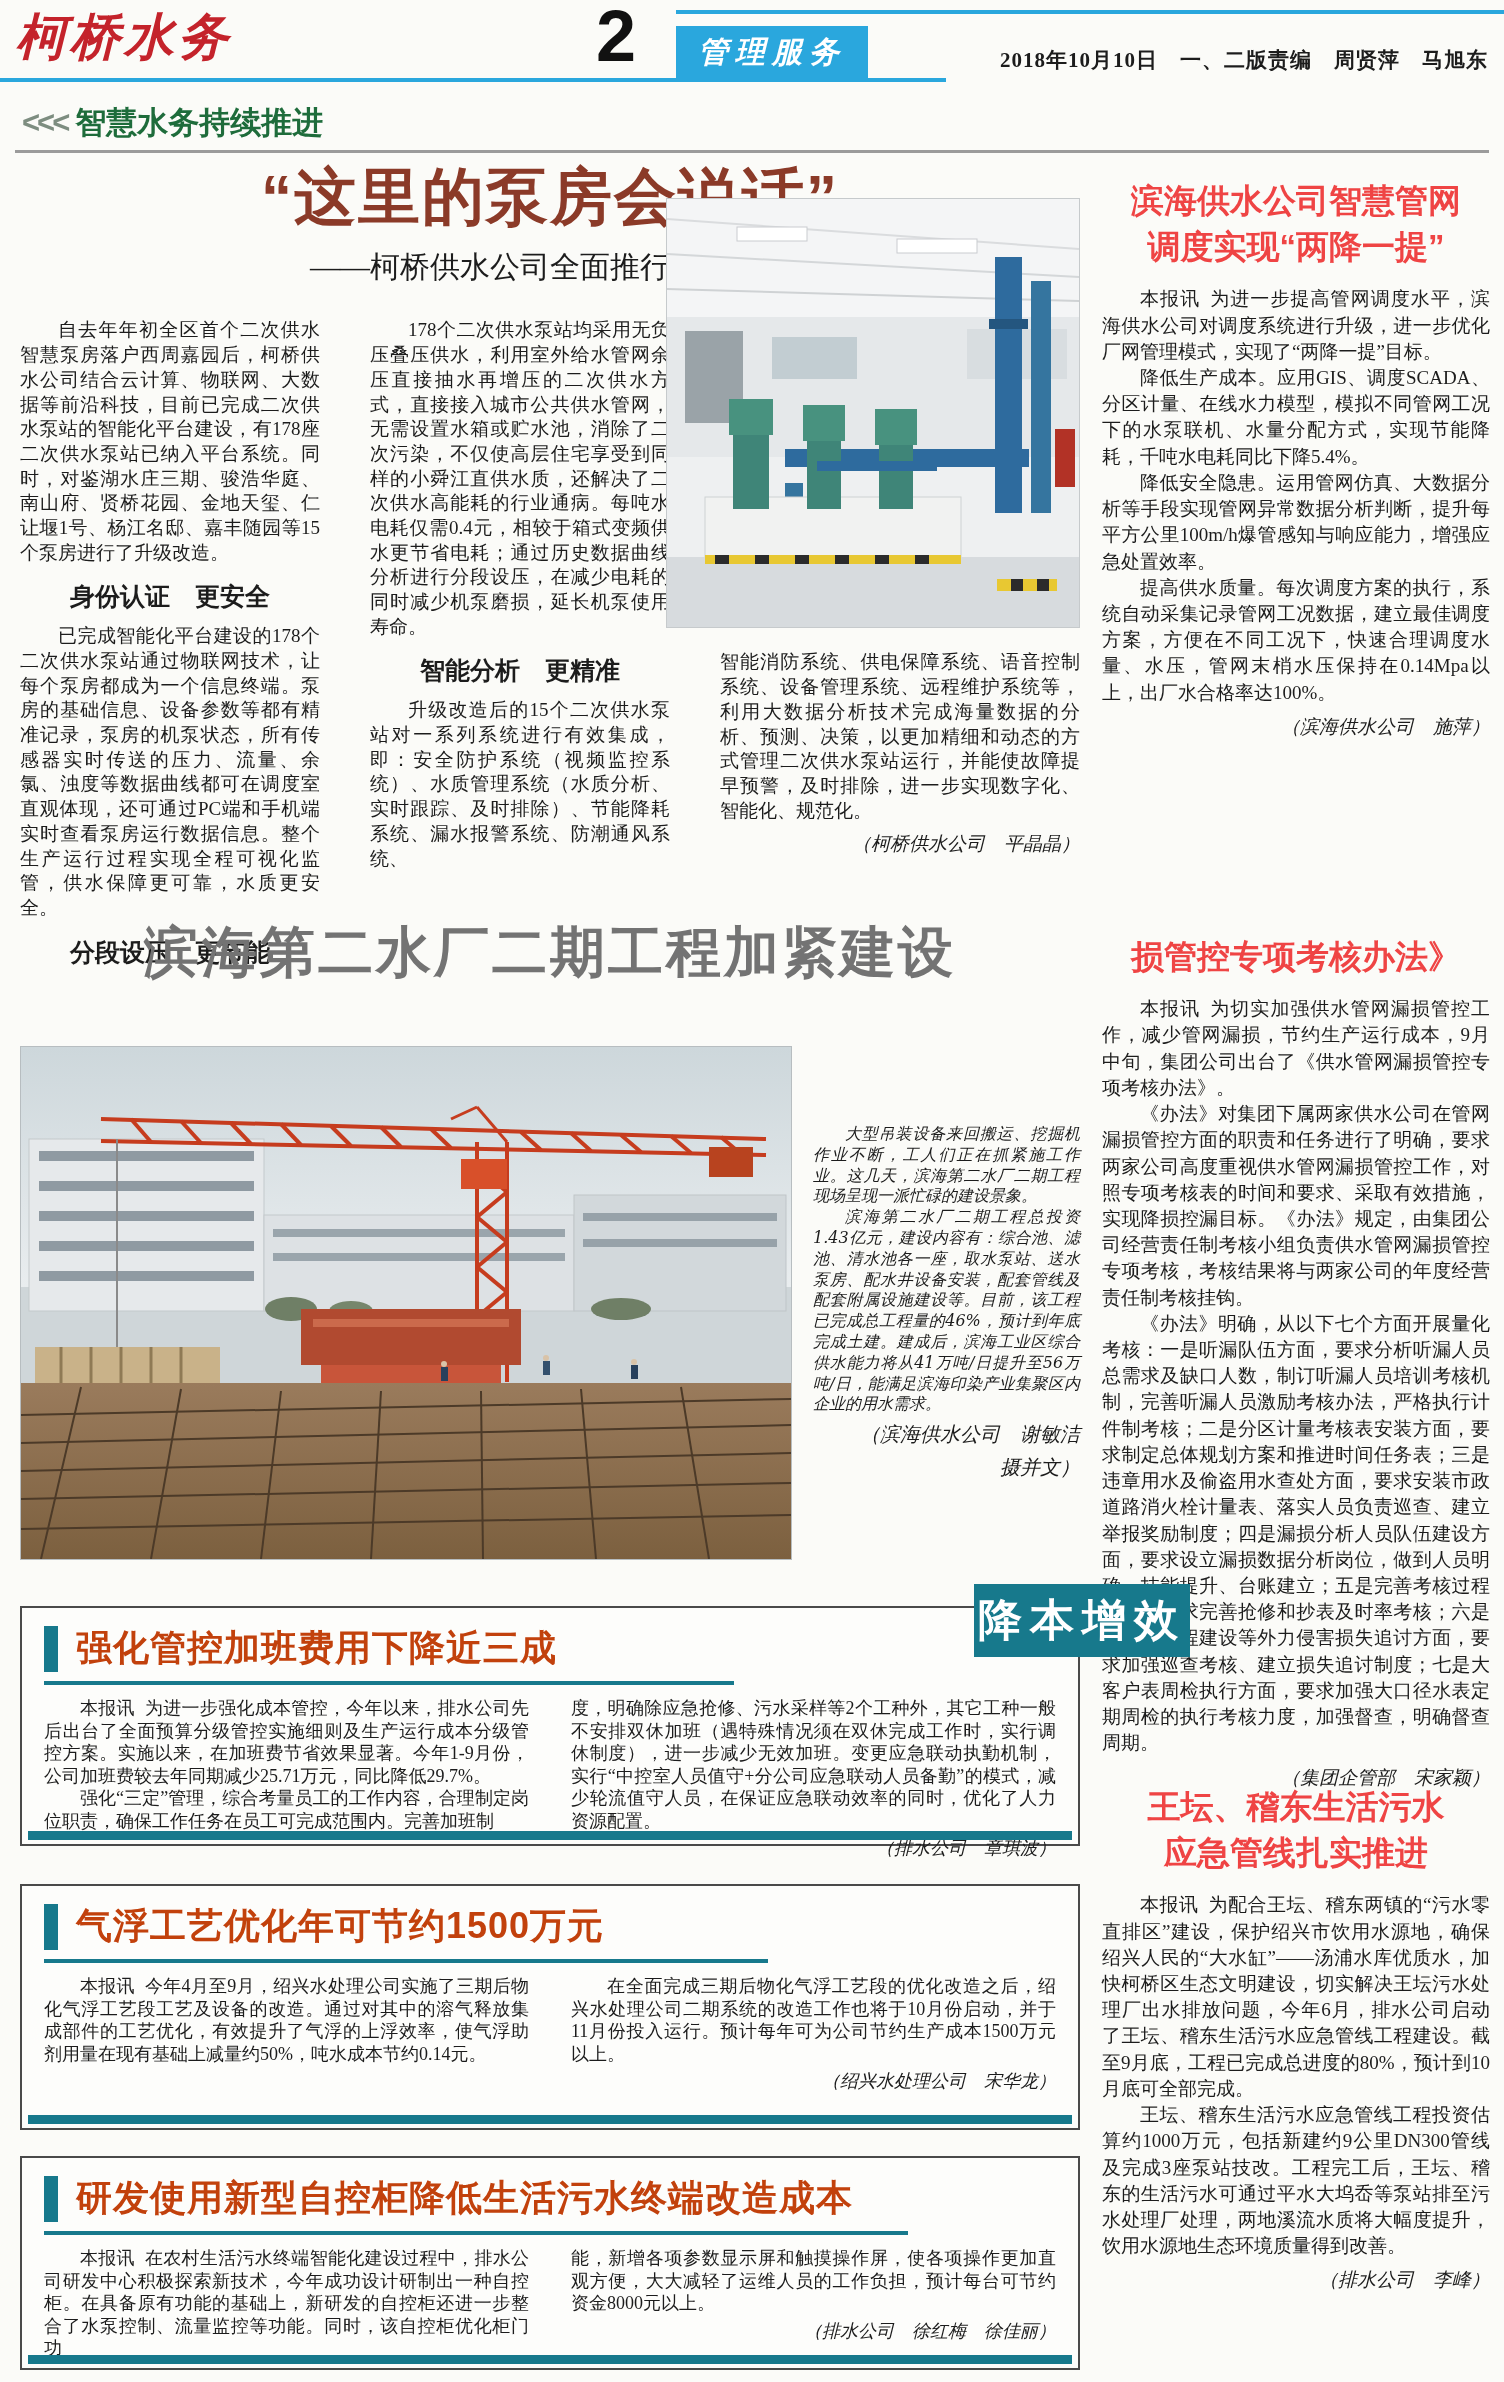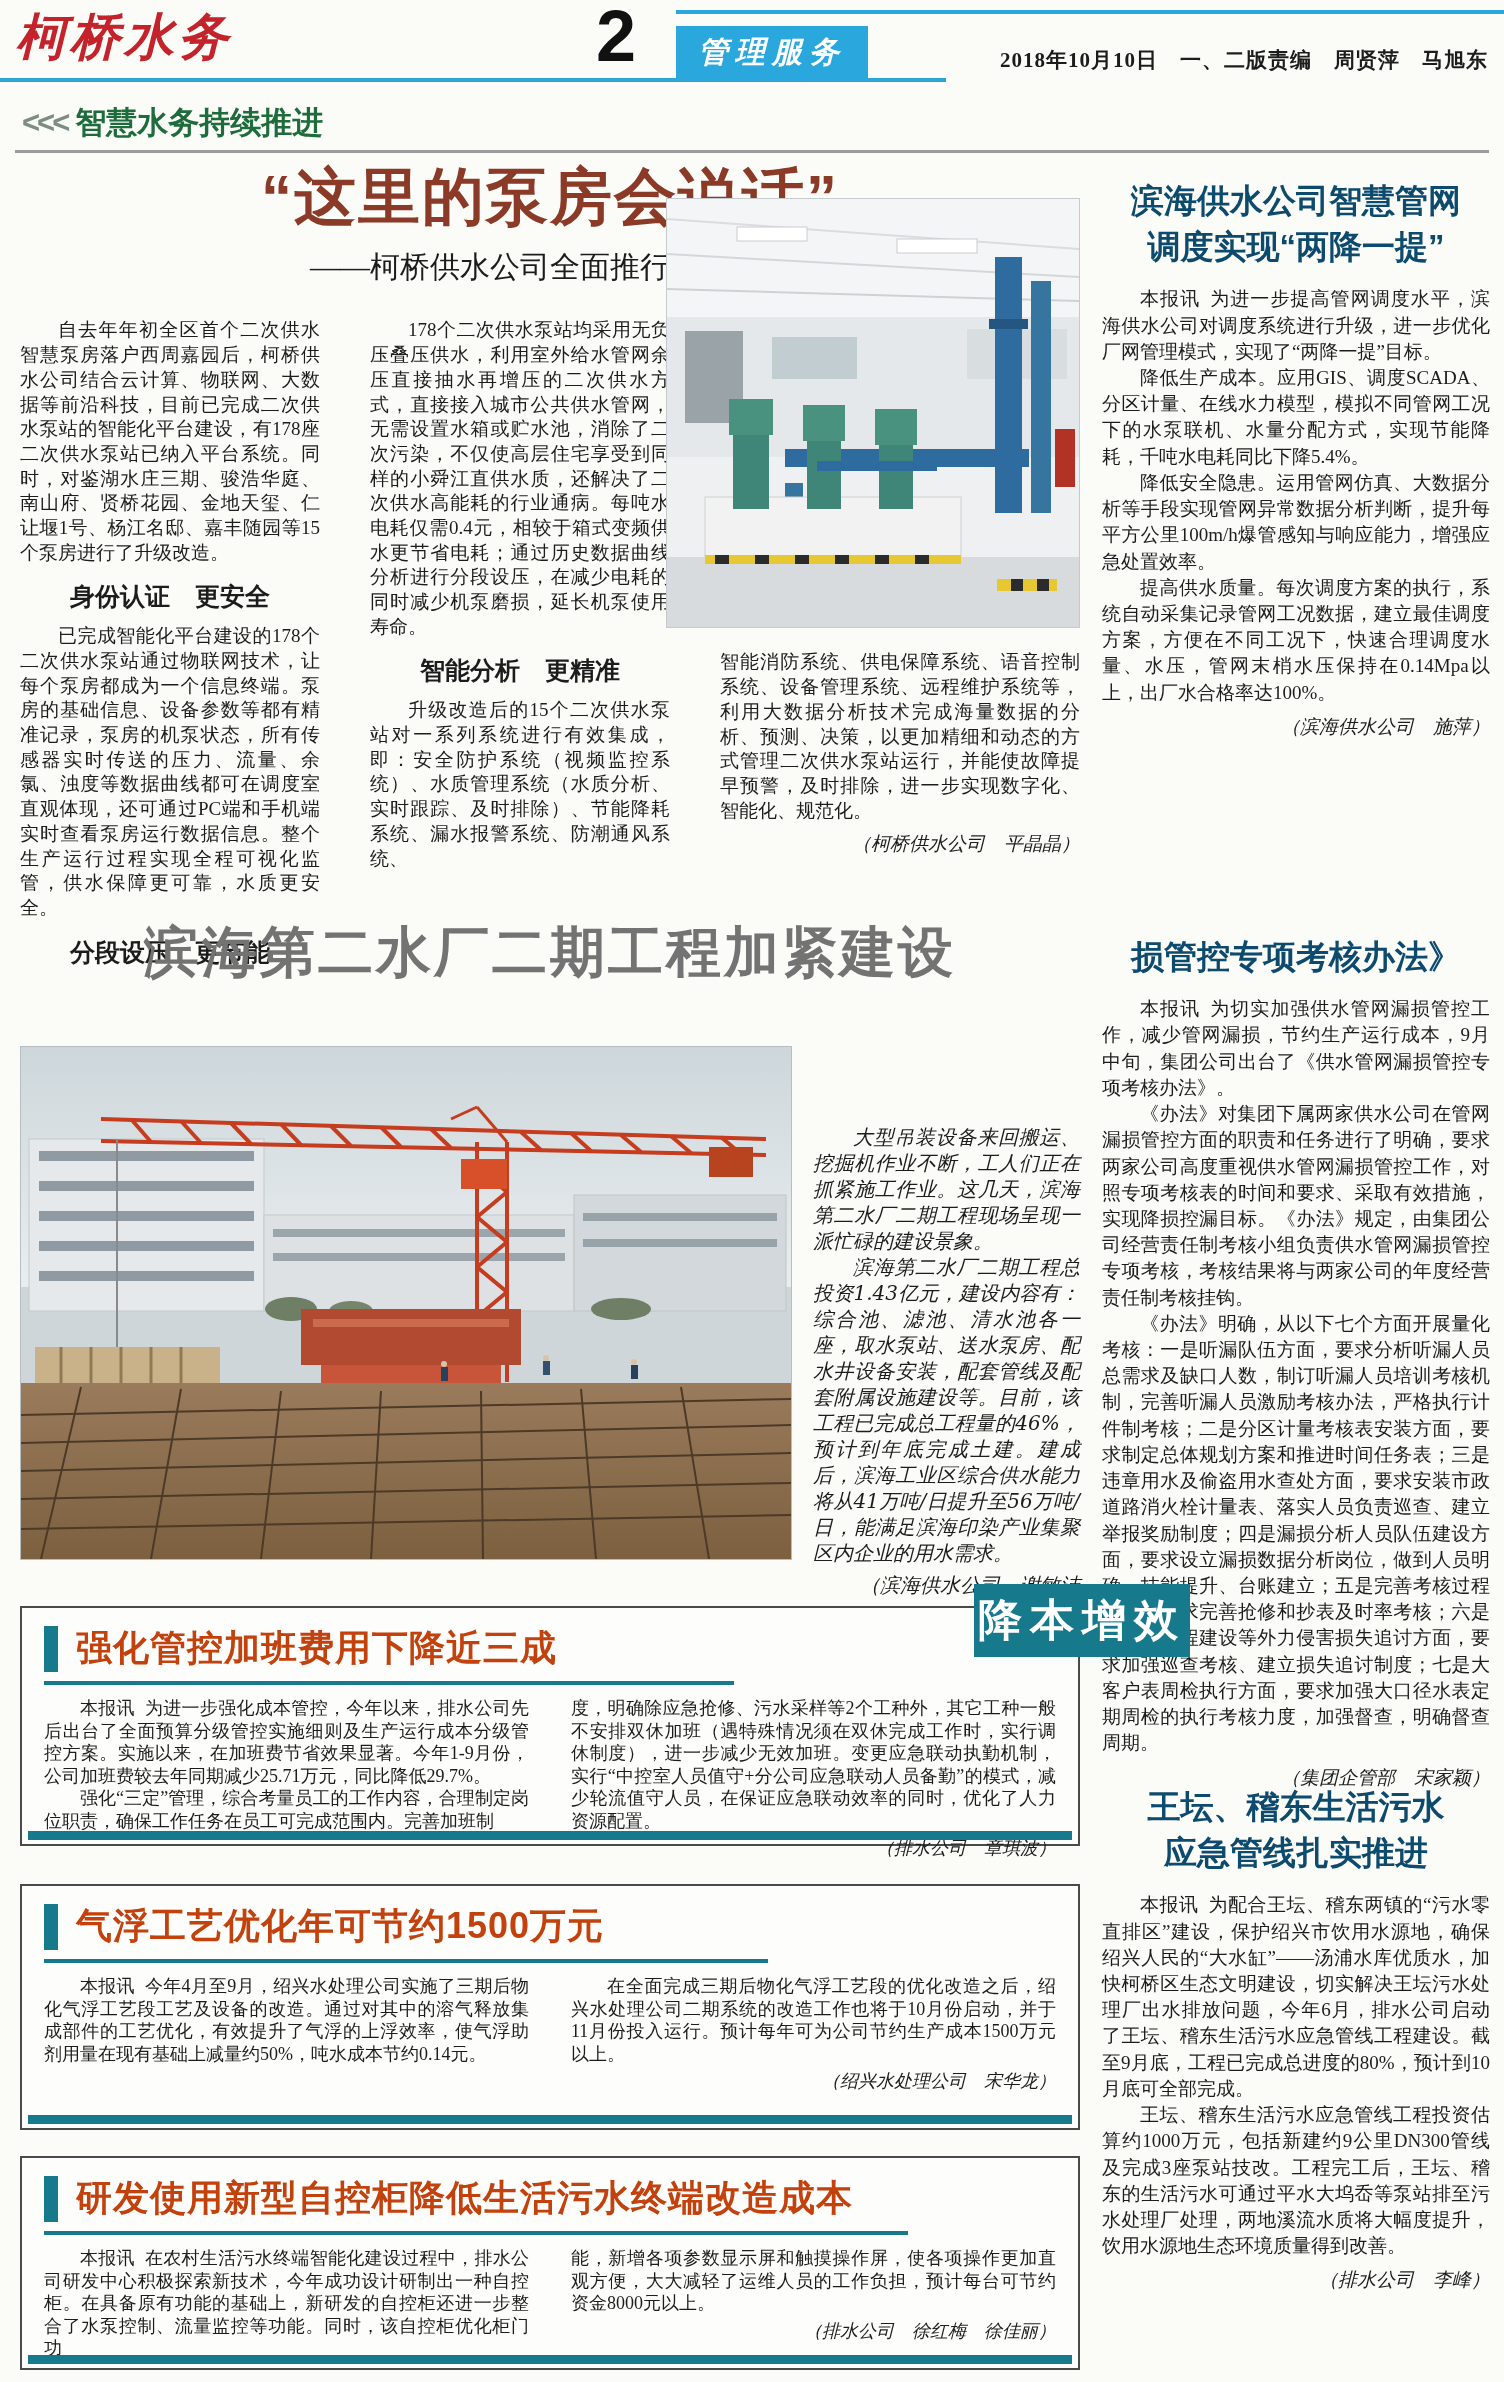--- a/index.html
+++ b/index.html
@@ -52,32 +52,32 @@
     background:#e8eaec;border:1px solid #c6cacc;}
   .colC-spacer{height:332px;}
   .byline{text-align:right;font-style:italic;font-size:19px;margin-top:8px;
     font-family:"DejaVu Serif", serif;}
 
   
   #right-col{left:1102px;top:162px;width:388px;height:2160px;}
   .r-article{position:absolute;left:0;width:388px;}
   #rartA{top:16px;} #rartB{top:772px;} #rartC{top:1622px;}
   .r-title{font-family:"Liberation Sans", sans-serif;font-weight:bold;font-size:33px;
-    text-align:center;line-height:1.4;margin:0 0 16px;color:#0c4a6e;}
+    text-align:center;line-height:1.4;margin:0 0 16px;color:#ef4444;}
   .r-article p{font-size:19px;line-height:1.38;text-align:justify;margin:0;}
   .lead-in{font-weight:normal;font-family:"Liberation Sans", sans-serif;margin-right:10px;}
 
   
   #middle{left:20px;top:916px;width:1060px;height:662px;}
   .mid-headline{font-size:55px;font-weight:bold;text-align:center;letter-spacing:3px;
     font-family:"Liberation Sans", sans-serif;color:#737373;}
   .construction-frame{position:absolute;left:0;top:130px;width:770px;height:512px;
     background:#cfd6d9;border:1px solid #b7bdc0;}
   .mid-text{position:absolute;left:793px;top:208px;width:267px;}
-  .mid-text p{font-size:20px;line-height:1.3;font-style:italic;text-align:justify;margin:0;
+  .mid-text p{font-size:16px;line-height:1.3;font-style:italic;text-align:justify;margin:0;
     font-family:"DejaVu Serif", serif;}
   .mid-byline{text-align:right;font-size:20px;font-style:italic;margin-top:6px;
     font-family:"DejaVu Serif", serif;}
 
   
   #bottom{left:20px;top:1584px;width:1170px;height:790px;}
   .badge{position:absolute;right:0;top:0;width:216px;height:73px;background:var(--teal);
     color:#fff;font-family:"Liberation Sans", sans-serif;font-weight:bold;font-size:44px;
     letter-spacing:8px;display:flex;align-items:center;justify-content:center;z-index:5;}
   .news-box{position:absolute;left:0;width:1060px;border:2px solid #4a4a4a;background:#fdfdfb;

